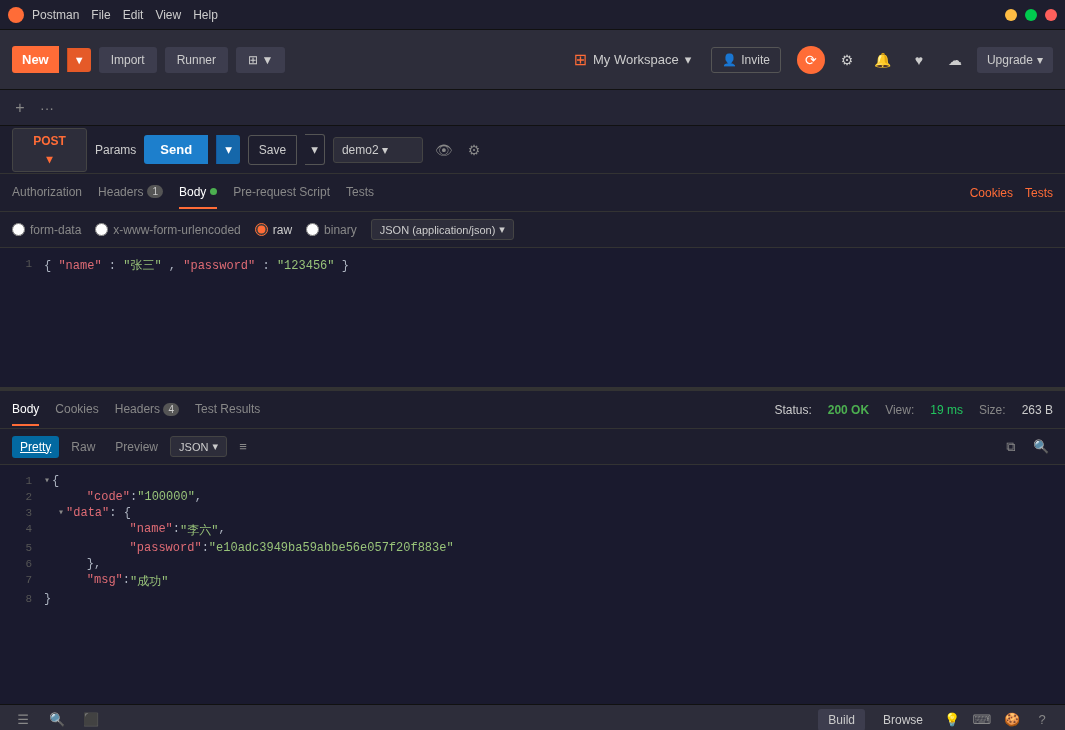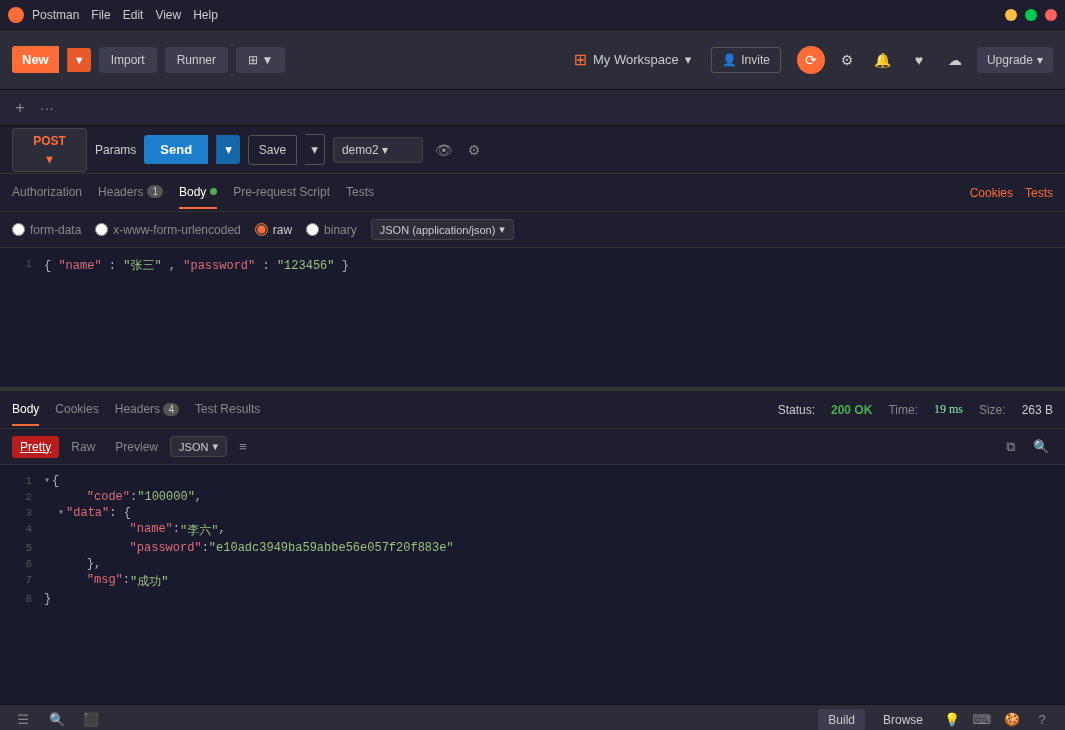--- a/index.html
+++ b/index.html
@@ -83,21 +83,21 @@
     .res-tab { color: #888; font-size: 12px; cursor: pointer; padding: 8px 0; border-bottom: 2px solid transparent; }
     .res-tab.active { color: #fff; border-bottom-color: #ff6c37; }
     .res-tab .badge { background: #555; color: #ccc; font-size: 10px; padding: 1px 5px; border-radius: 8px; }
     .res-status { margin-left: auto; display: flex; gap: 16px; align-items: center; font-size: 12px; }
     .status-ok { color: #4caf50; font-weight: 600; }
     .status-label { color: #888; }
 
     
     .res-view-bar { height: 36px; background: #1e1e2e; display: flex; align-items: center; padding: 0 12px; gap: 4px; border-bottom: 1px solid #333; }
     .view-btn { background: transparent; color: #888; border: none; font-size: 12px; cursor: pointer; padding: 4px 8px; border-radius: 3px; }
-    .view-btn.active { background: #b91c1c; color: #fff; border-radius: 3px; text-decoration: underline; }
+    .view-btn.active { background: #0369a1; color: #fff; border-radius: 3px; text-decoration: underline; }
     .json-dropdown { background: #2d2d3a; color: #ccc; border: 1px solid #444; border-radius: 3px; padding: 3px 8px; font-size: 11px; cursor: pointer; display: flex; align-items: center; gap: 4px; }
     .res-icons { margin-left: auto; display: flex; gap: 6px; }
     .res-icon { width: 24px; height: 24px; display: flex; align-items: center; justify-content: center; color: #888; cursor: pointer; font-size: 13px; border-radius: 3px; }
 
     
     .res-code { background: #1a1a2e; padding: 8px 0; flex: 1; overflow: auto; font-family: 'Courier New', monospace; font-size: 12px; }
     .res-line { display: flex; align-items: flex-start; padding: 1px 8px; }
     .arr-icon { color: #888; font-size: 10px; margin-right: 2px; }
 
     
@@ -264,22 +264,22 @@
       <div class="res-tab">
         <span>Headers</span>
         <span class="badge">4</span>
       </div>
       <div class="res-tab">
         <span>Test Results</span>
       </div>
       <div class="res-status">
         <span>Status:</span>
         <span class="status-ok">200 OK</span>
-        <span class="status-label">Time:</span>
-        <span style="color:#86efac;font-family:Liberation Serif, serif;">19 ms</span>
+        <span class="status-label">View:</span>
+        <span style="color:#22c55e;">19 ms</span>
         <span class="status-label">Size:</span>
         <span style="color:#ccc;">263 B</span>
       </div>
     </div>
 
     <div class="res-view-bar">
       <button class="view-btn active">Pretty</button>
       <button class="view-btn">Raw</button>
       <button class="view-btn">Preview</button>
       <div class="json-dropdown">

